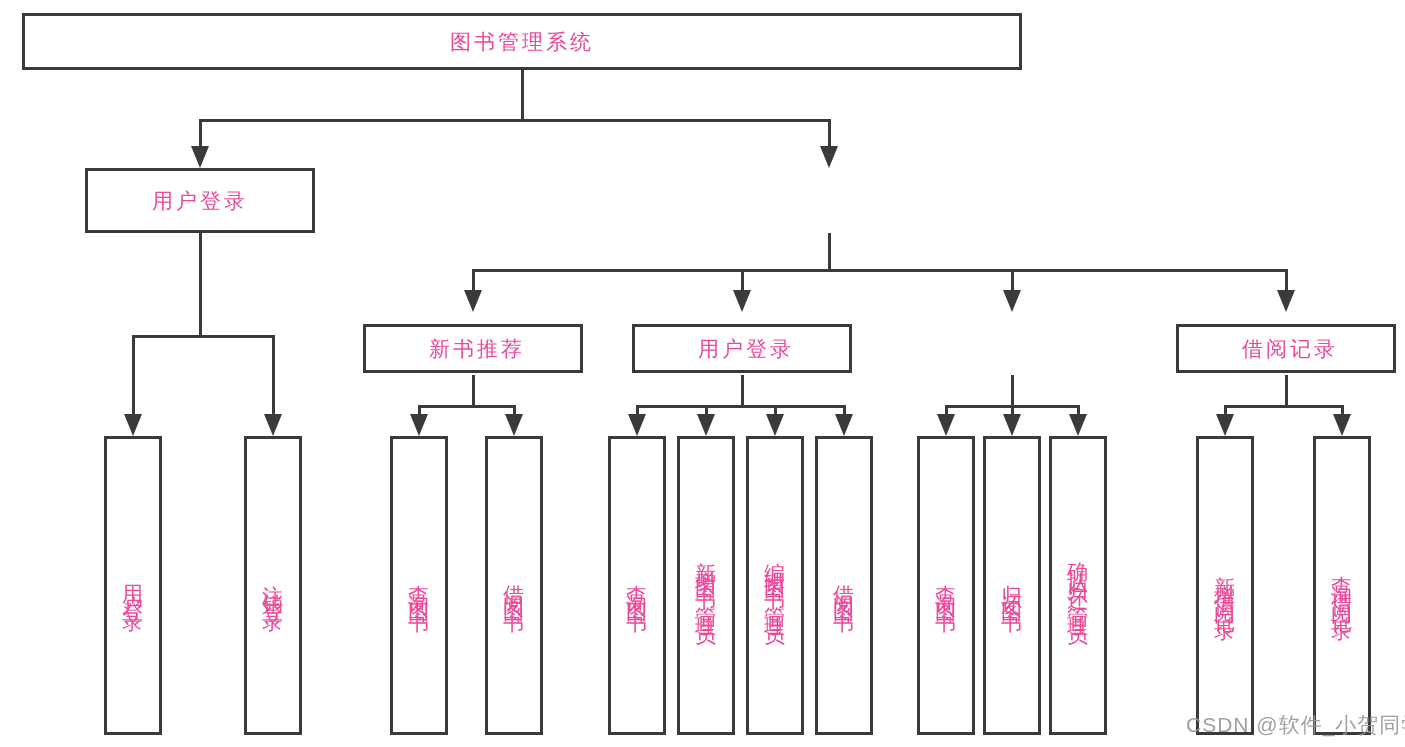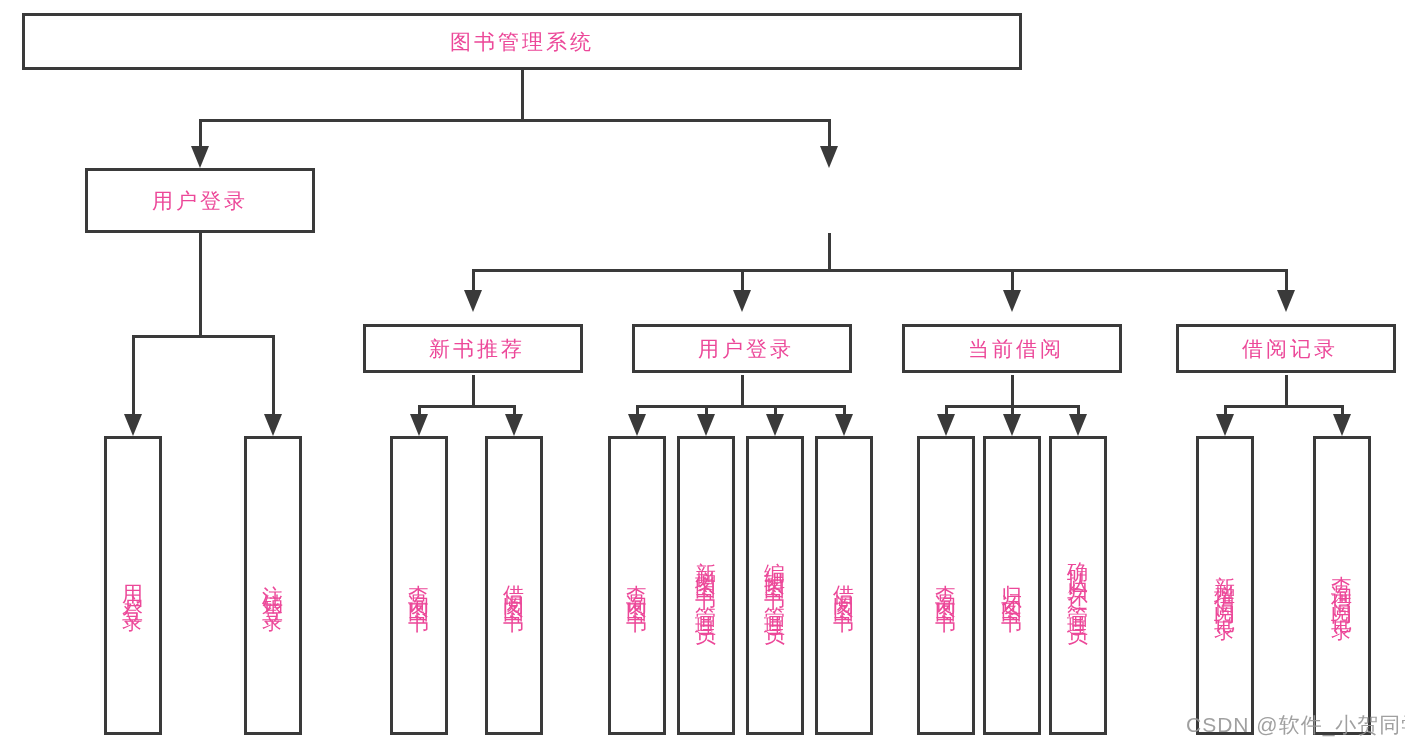--- a/index.html
+++ b/index.html
@@ -72,23 +72,20 @@
 
   <div class="box h lvl2" style="left:85px;width:230px;">
     <span>用户登录</span>
   </div>
 
   <div class="box h sec" style="left:363px;">
     <span>新书推荐</span>
   </div>
   <div class="box h sec" style="left:632px;">
     <span>用户登录</span>
-  </div>
-  <div class="box h sec" style="left:902px;">
-    <span>当前借阅</span>
   </div>
   <div class="box h sec" style="left:1176px;">
     <span>借阅记录</span>
   </div>
 
   <div class="box v leaf" style="left:104px;">
     <span>用户登录</span>
   </div>
   <div class="box v leaf" style="left:244px;">
     <span>注销登录</span>

